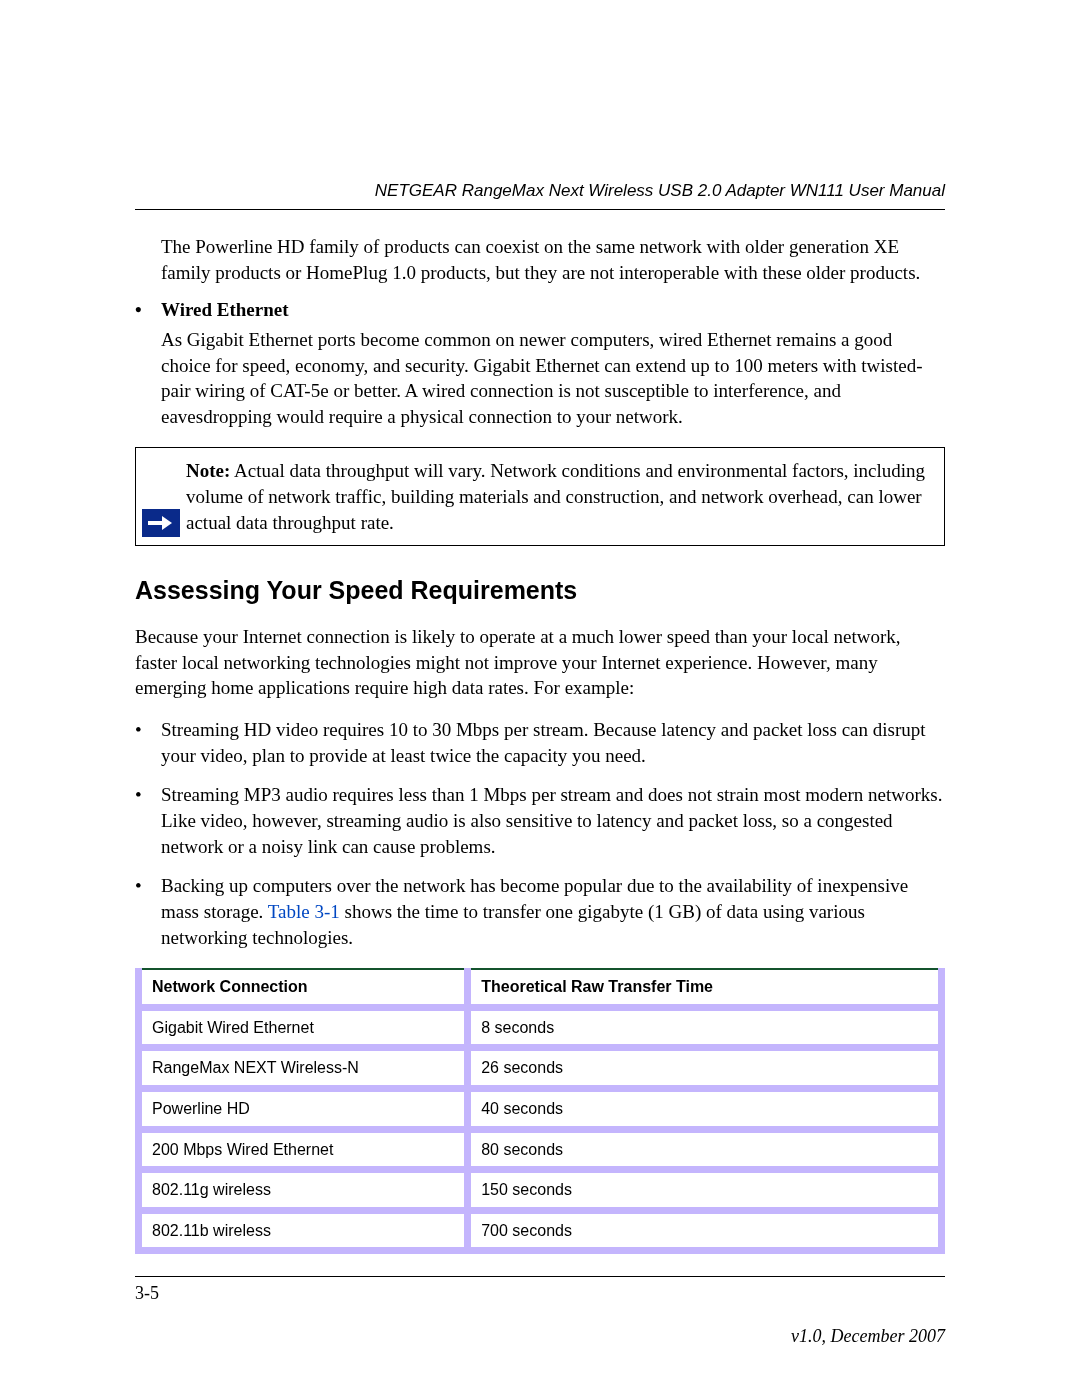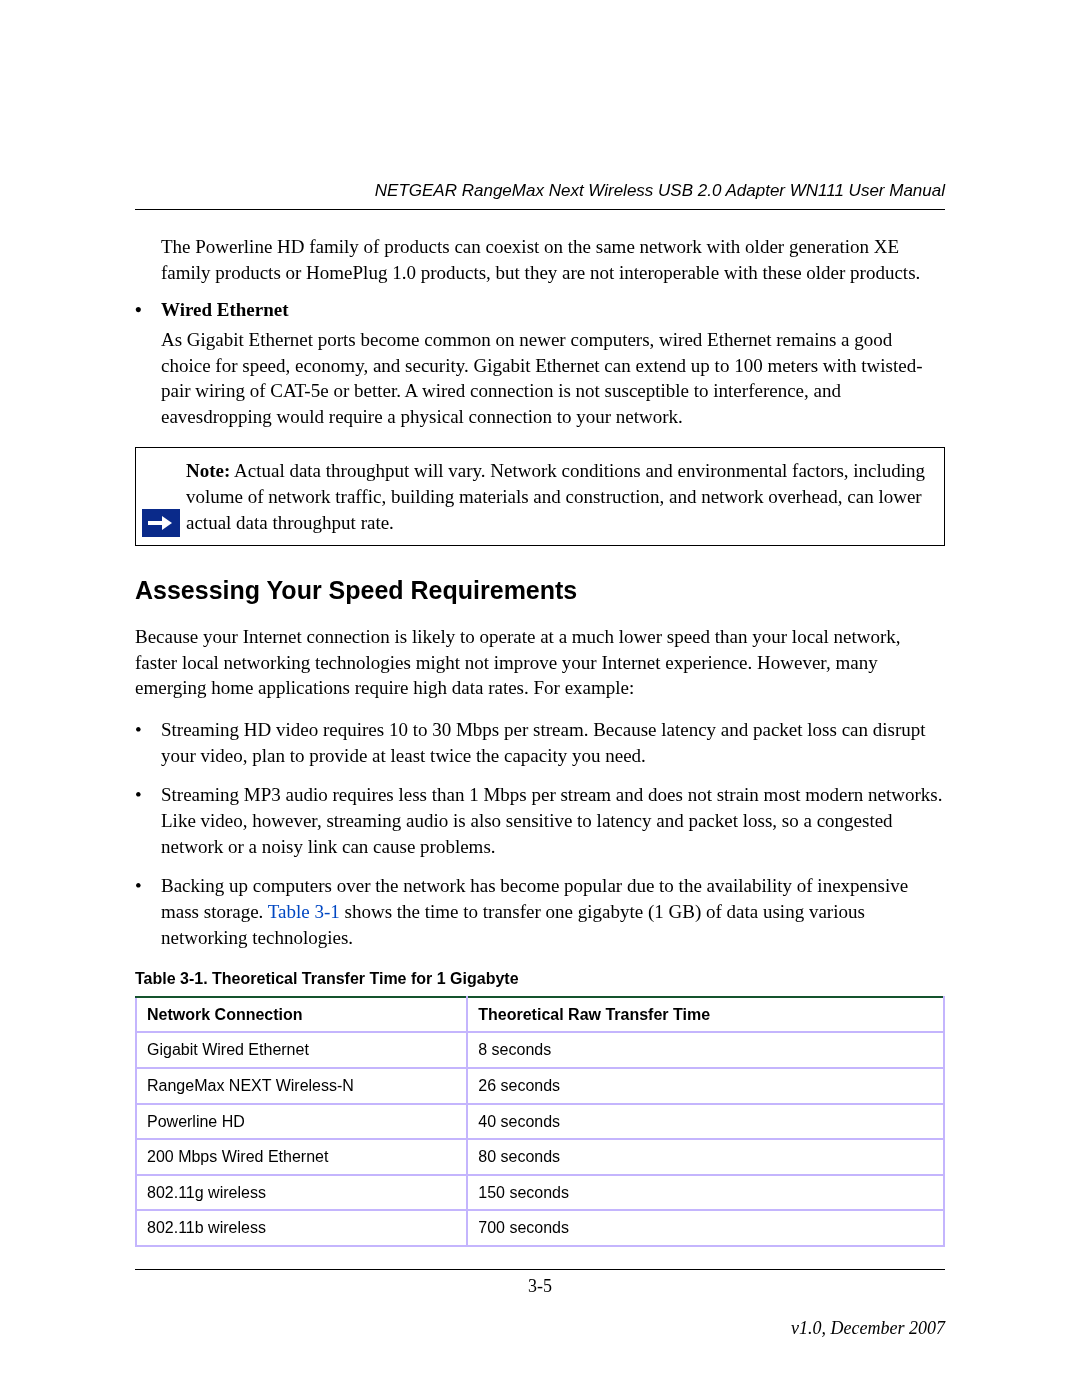--- a/index.html
+++ b/index.html
@@ -124,40 +124,40 @@
     font-weight: bold;
     margin: 6px 0 6px 0;
   }
   table.data {
     width: 100%;
     border-collapse: collapse;
     font-family: Arial, Helvetica, sans-serif;
     font-size: 16px;
   }
   table.data th, table.data td {
-    border: 2px solid #c4b5fd;
+    border: 7px solid #c4b5fd;
     padding: 6px 10px;
     text-align: left;
     vertical-align: middle;
   }
   table.data th {
     font-weight: bold;
     border-top: 2px solid #14532d;
     border-bottom: 1px solid #000;
   }
   table.data th:first-child { width: 41%; }
   .hr-bottom {
     border: 0;
     border-top: 1px solid #000;
     margin: 22px 0 4px 0;
   }
   .page-num {
     font-family: "Times New Roman", Times, serif;
     font-size: 18px;
-    text-align: center;
+    text-align: left;
     margin-bottom: 18px;
   }
   .footer-version {
     font-style: italic;
     font-family: "Times New Roman", Times, serif;
     font-size: 18px;
     text-align: right;
   }
 </style>
 </head>
@@ -199,21 +199,20 @@
       <span>Streaming MP3 audio requires less than 1 Mbps per stream and does not strain most modern networks. Like video, however, streaming audio is also sensitive to latency and packet loss, so a congested network or a noisy link can cause problems.</span>
     </li>
     <li>
       <span class="dot">•</span>
       <span>
         <span>Backing up computers over the network has become popular due to the availability of inexpensive mass storage. </span><span class="link">Table 3-1</span><span> shows the time to transfer one gigabyte (1 GB) of data using various networking technologies.</span>
       </span>
     </li>
   </ul>
 
-  <div class="table-caption">Table 3-1.  Theoretical Transfer Time for 1 Gigabyte</div>
 
   <table class="data">
     <thead>
       <tr>
         <th>Network Connection</th>
         <th>Theoretical Raw Transfer Time</th>
       </tr>
     </thead>
     <tbody id="table-body">
         <tr>

